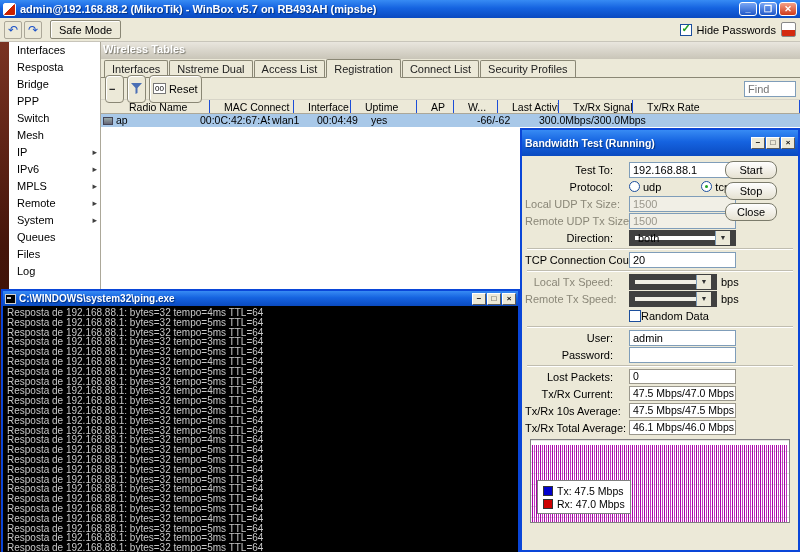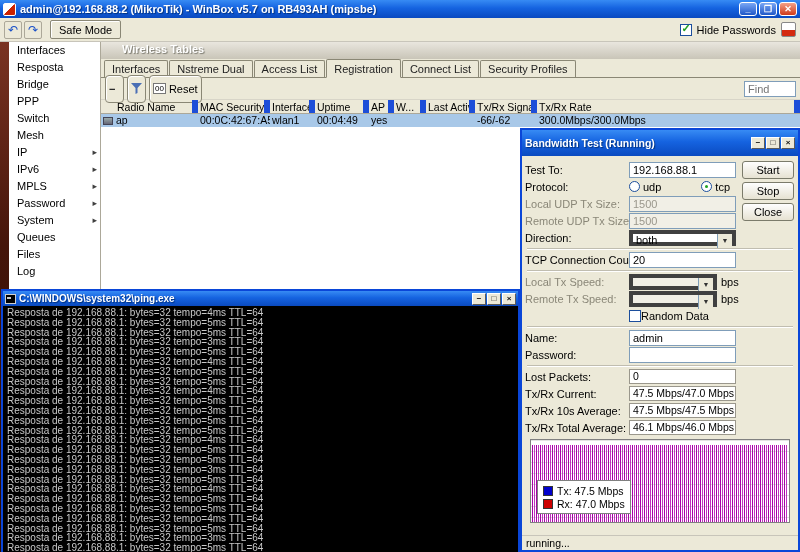--- a/index.html
+++ b/index.html
@@ -35,33 +35,33 @@
   
   .left-strip{left:0;top:42px;width:9px;height:510px;background:linear-gradient(180deg,#7a3322 0%,#45150a 40%,#2a0c04 100%);}
   .sidebar{left:9px;top:42px;width:92px;height:510px;background:#fff;border-right:1px solid #aca899;}
   .sb-item{height:17px;line-height:17px;padding-left:8px;position:relative;cursor:default;font-size:11px;}
   .sb-arrow{position:absolute;right:3px;top:0;color:#404040;font-size:9px;}
   .sb-arrow::after{content:"▸";}
 
   
   .wt-window{left:101px;top:42px;width:699px;height:510px;background:#ece9d8;}
   .wt-titlebar{height:17px;background:linear-gradient(180deg,#e9e6de,#c9c5b8);color:#fff;font-weight:bold;
-    padding:1px 21px;text-shadow:1px 1px 1px #7a786e;}
+    padding:1px 2px;text-shadow:1px 1px 1px #7a786e;}
   .wt-tabs{height:19px;display:flex;align-items:flex-end;padding-left:3px;border-bottom:1px solid #8a8775;}
   .tab{height:17px;line-height:16px;padding:0 7px;background:#ece9d8;border:1px solid #8a8775;border-bottom:none;
     border-radius:2px 2px 0 0;margin-right:1px;font-size:11px;color:#222;}
   .tab.active{height:19px;line-height:18px;background:#ece9d8;margin-bottom:-1px;border-bottom:1px solid #ece9d8;font-weight:normal;}
   .wt-toolbar{height:22px;display:flex;align-items:center;padding:0 4px;gap:3px;border-bottom:1px solid #d8d5c8;}
   .wt-btn{height:28px;min-width:19px;background:#ece9d8;border:1px solid #8a8775;border-radius:4px;
     box-shadow:inset 1px 1px 0 #fff;display:flex;align-items:center;justify-content:flex-start;padding:0 3px;font-size:11px;}
   .minus-glyph::after{content:"−";font-weight:bold;color:#222;}
   .reset-badge{display:inline-block;font-size:8px;border:1px solid #777;background:#fff;padding:0 1px;margin-right:3px;line-height:9px;}
   .find-box{margin-left:auto;width:52px;height:16px;border:1px solid #7f9db9;background:#fff;font-size:11px;padding:0 3px;}
   .wt-header{height:14px;display:flex;background:#ece9d8;border-bottom:1px solid #aca899;font-size:10.5px;}
-  .hcell{border-right:6px solid #1d4ed8;padding:0 2px;white-space:nowrap;overflow:hidden;line-height:14px;}
+  .hcell{border-right:1px solid #1d4ed8;padding:0 2px;white-space:nowrap;overflow:hidden;line-height:14px;margin-left:12px;}
   .wt-body{background:#fff;height:457px;}
   .wt-row{height:13px;display:flex;background:#a8c8e8;font-size:10.5px;line-height:13px;}
   .cell{padding:0 2px;white-space:nowrap;overflow:hidden;}
   .c0{width:97px;} .c1{width:72px;} .c2{width:45px;} .c3{width:54px;} .c4{width:25px;}
   .c5{width:32px;} .c6{width:49px;} .c7{width:62px;} .c8{flex:1;}
   .cell.r{text-align:right;padding-right:5px;margin-top:30px;}
   .c0.cell{display:flex;align-items:center;gap:3px;padding-left:2px;}
   .if-icon{width:10px;height:8px;background:linear-gradient(#9aa,#667);border:1px solid #445;flex:0 0 auto;}
 
   
@@ -69,35 +69,35 @@
     color:#fff;font-weight:bold;display:flex;align-items:center;padding:0 3px;font-size:10.5px;}
   .child-title .t{flex:1;white-space:nowrap;overflow:hidden;text-shadow:1px 1px 1px #00317e;}
   .sm-btn{width:14px;height:12px;margin-left:1px;background:#ece9d8;border:1px solid #fff;
     border-right-color:#5a5a5a;border-bottom-color:#5a5a5a;font-size:8px;line-height:10px;text-align:center;color:#111;}
   .g-min::after{content:"−";} .g-max::after{content:"□";} .g-close::after{content:"×";}
 
   
   .bt-window{left:520px;top:128px;width:280px;height:424px;background:#ece9d8;border:2px solid #0a46d8;z-index:6;}
   .bt-content{position:relative;padding:5px 3px 0 3px;}
   .bt-row{height:17px;display:flex;align-items:center;}
-  .bt-label{width:104px;padding-right:4px;white-space:nowrap;font-size:11px;}
+  .bt-label{width:104px;text-align:right;padding-right:16px;white-space:nowrap;font-size:11px;}
   .txt{width:107px;height:16px;border:1px solid #7f9db9;background:#ffffff;font-size:11px;padding:0 3px;}
   .txt:disabled{background:#f1efe6;color:#9a978c;}
   .ro-box{width:107px;height:15px;border:1px solid #9a978c;background:#fff;font-size:10.5px;padding:0 3px;line-height:13px;white-space:nowrap;overflow:hidden;}
-  .combo{width:107px;height:16px;border:4px solid #404040;background:#fff;display:flex;font-size:11px;}
+  .combo{width:107px;height:16px;border:6px solid #404040;background:#fff;display:flex;align-items:center;font-size:11px;}
   .combo .val{flex:1;padding:0 3px;}
   .combo .dd{width:15px;height:14px;background:#ece9d8;border-left:1px solid #7f9db9;text-align:center;font-size:7px;line-height:14px;color:#333;}
   .combo .dd::after{content:"▼";}
   .combo.disabled{background:#f1efe6;width:88px;}
   .radio{width:11px;height:11px;border:1px solid #1c4e9c;border-radius:50%;background:#fff;display:inline-block;position:relative;margin-right:3px;}
   .radio.checked::after{content:"";position:absolute;left:3px;top:3px;width:3px;height:3px;border-radius:50%;background:#21a121;}
   .bt-sep{height:5px;position:relative;}
   .bt-sep::after{content:"";position:absolute;left:2px;right:2px;top:2px;border-top:1px solid #c0bdb0;border-bottom:1px solid #fff;}
-  .bt-btn{position:absolute;right:4px;width:52px;height:18px;background:linear-gradient(#fefefe,#e6e2d2);
-    border:1px solid #7b7b6b;border-radius:3px;font-size:11px;text-align:center;line-height:16px;}
+  .bt-btn{position:absolute;right:21px;width:52px;height:18px;background:linear-gradient(#fefefe,#e6e2d2);
+    border:1px solid #7b7b6b;border-radius:8px;font-size:11px;text-align:center;line-height:16px;}
   .chart{margin:3px 5px 0 5px;height:84px;border:1px solid #808080;background:#fff;position:relative;overflow:hidden;}
   .bars{position:absolute;left:1px;right:1px;bottom:0;top:5px;
     background:repeating-linear-gradient(90deg,#a800a8 0 1px,#ffffff 1px 2px,#c030c0 2px 3px,#ffffff 3px 4px);}
   .gridlines{position:absolute;inset:0;background:repeating-linear-gradient(to bottom,rgba(100,100,100,.18) 0 1px,transparent 1px 11px);}
   .legend{position:absolute;left:6px;bottom:8px;background:#fff;border:1px solid #808080;padding:3px 5px;z-index:3;}
   .legend-row{display:flex;align-items:center;gap:4px;height:13px;font-size:10.5px;white-space:nowrap;}
   .swatch{width:10px;height:10px;border:1px solid #333;flex:0 0 auto;}
   .swatch.tx{background:#0000cc;} .swatch.rx{background:#cc0000;}
   .bt-status{position:absolute;left:0;right:0;bottom:0;height:15px;background:#ece9d8;border-top:1px solid #c8c5ba;
     padding:1px 4px;font-size:10.5px;}
@@ -138,21 +138,21 @@
 <div class="abs sidebar">
     <div class="sb-item"><span>Interfaces</span></div>
     <div class="sb-item"><span>Resposta</span></div>
     <div class="sb-item"><span>Bridge</span></div>
     <div class="sb-item"><span>PPP</span></div>
     <div class="sb-item"><span>Switch</span></div>
     <div class="sb-item"><span>Mesh</span></div>
     <div class="sb-item"><span>IP</span><span class="sb-arrow"></span></div>
     <div class="sb-item"><span>IPv6</span><span class="sb-arrow"></span></div>
     <div class="sb-item"><span>MPLS</span><span class="sb-arrow"></span></div>
-    <div class="sb-item"><span>Password</span><span class="sb-arrow"></span></div>
+    <div class="sb-item"><span>Remote</span><span class="sb-arrow"></span></div>
     <div class="sb-item"><span>System</span><span class="sb-arrow"></span></div>
     <div class="sb-item"><span>Queues</span></div>
     <div class="sb-item"><span>Files</span></div>
     <div class="sb-item"><span>Log</span></div>
   </div>
 
 <div class="abs wt-window">
   <div class="wt-titlebar">Wireless Tables</div>
   <div class="wt-tabs">
       <div class="tab">Interfaces</div>
@@ -172,21 +172,21 @@
       </svg>
     </div>
     <div class="wt-btn">
       <span class="reset-badge">00</span>
       <span>Reset</span>
     </div>
     <input class="find-box" placeholder="Find" style="">
   </div>
   <div class="wt-header">
     <div class="hcell c0" style="padding-left:16px">Radio Name</div>
-    <div class="hcell c1">MAC Security</div>
+    <div class="hcell c1">MAC Connect</div>
     <div class="hcell c2">Interface</div>
     <div class="hcell c3">Uptime</div>
     <div class="hcell c4">AP</div>
     <div class="hcell c5">W...</div>
     <div class="hcell c6">Last Activit...</div>
     <div class="hcell c7">Tx/Rx Signal ...</div>
     <div class="hcell c8">Tx/Rx Rate</div>
   </div>
   <div class="wt-body">
     <div class="wt-row">
@@ -279,21 +279,21 @@
       </div>
       <span style="margin-left:4px">bps</span>
     </div>
     <div class="bt-row">
       <div class="bt-label"></div>
       <span class="chk"></span>
       <span style="margin-left:0">Random Data</span>
     </div>
     <div class="bt-sep"></div>
     <div class="bt-row">
-      <div class="bt-label">Name:</div>
+      <div class="bt-label">User:</div>
       <input class="txt" value="admin" style="">
     </div>
     <div class="bt-row">
       <div class="bt-label">Password:</div>
       <input class="txt" type="password" value="" style="">
     </div>
     <div class="bt-sep"></div>
     <div class="bt-row">
       <div class="bt-label">Lost Packets:</div>
       <div class="ro-box">0</div>
@@ -319,14 +319,13 @@
           <span class="swatch tx"></span>
           <span>Tx:  47.5 Mbps</span>
         </div>
         <div class="legend-row">
           <span class="swatch rx"></span>
           <span>Rx:  47.0 Mbps</span>
         </div>
       </div>
     </div>
   </div>
-  <div class="bt-status">running...</div>
 </div>
 
 </body></html>

